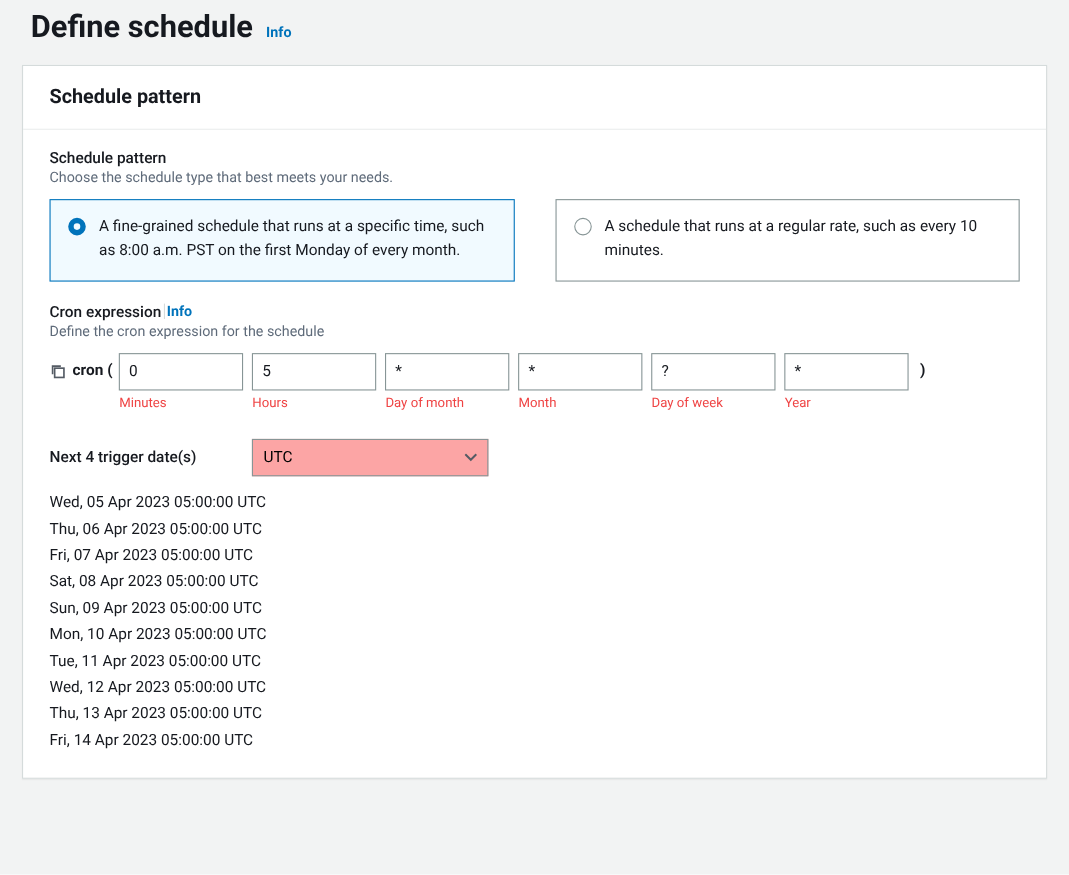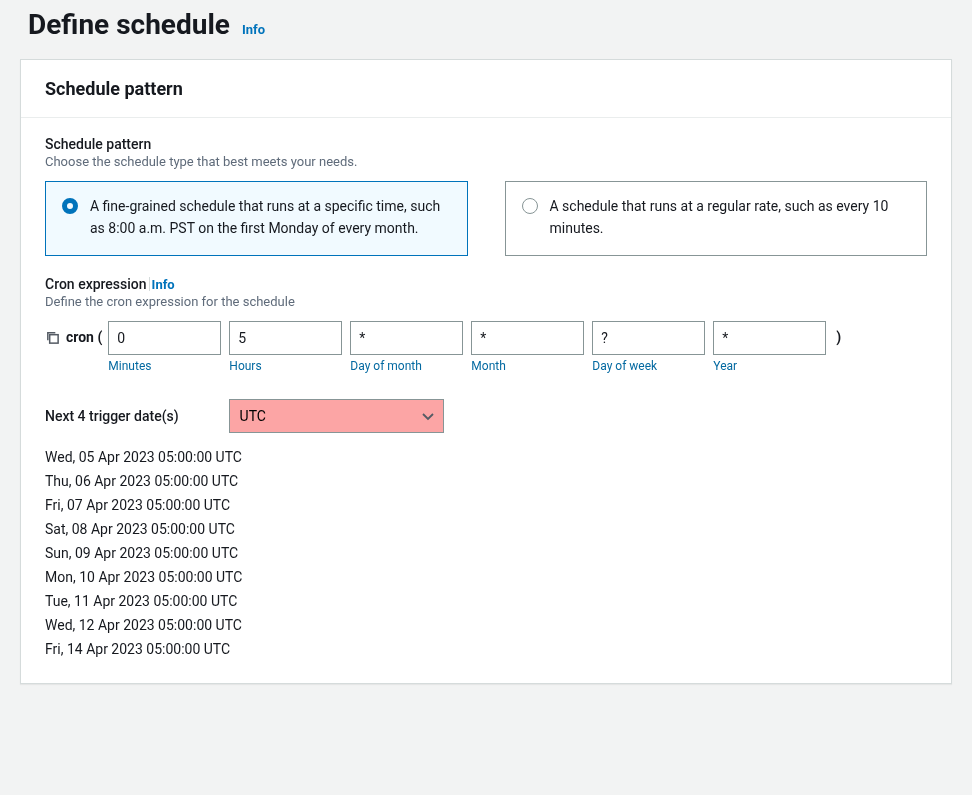--- a/index.html
+++ b/index.html
@@ -87,21 +87,20 @@
     .radio-card.selected .radio-circle {
       border: 5px solid #0073bb;
     }
     .radio-text {
       font-size: 14px;
       color: #16191f;
       line-height: 1.55;
     }
     .cron-section-label-row {
       display: flex;
-      align-items: center;
       gap: 2px;
     }
     .divider {
       display: inline-block;
       width: 1px;
       height: 14px;
       background: #d5dbdb;
     }
     .cron-fields-row {
       display: flex;
@@ -133,21 +132,21 @@
       width: 113px;
       padding: 6px 8px;
       border: 1px solid #879596;
       font-size: 14px;
       font-family: inherit;
       color: #16191f;
       height: 34px;
     }
     .cron-field-label {
       font-size: 12px;
-      color: #0369a1;
+      color: #ef4444;
       margin-top: 4px;
     }
     .triggers-row {
       display: flex;
       align-items: center;
       gap: 50px;
       margin-top: 26px;
       margin-bottom: 12px;
     }
     .select-wrap {
@@ -279,19 +278,20 @@
         </div>
         <ul class="date-list">
           <li>Wed, 05 Apr 2023 05:00:00 UTC</li>
           <li>Thu, 06 Apr 2023 05:00:00 UTC</li>
           <li>Fri, 07 Apr 2023 05:00:00 UTC</li>
           <li>Sat, 08 Apr 2023 05:00:00 UTC</li>
           <li>Sun, 09 Apr 2023 05:00:00 UTC</li>
           <li>Mon, 10 Apr 2023 05:00:00 UTC</li>
           <li>Tue, 11 Apr 2023 05:00:00 UTC</li>
           <li>Wed, 12 Apr 2023 05:00:00 UTC</li>
+          <li>Thu, 13 Apr 2023 05:00:00 UTC</li>
           <li>Fri, 14 Apr 2023 05:00:00 UTC</li>
         </ul>
       </div>
 
     </div>
   </div>
 </div>
 
 </body></html>

